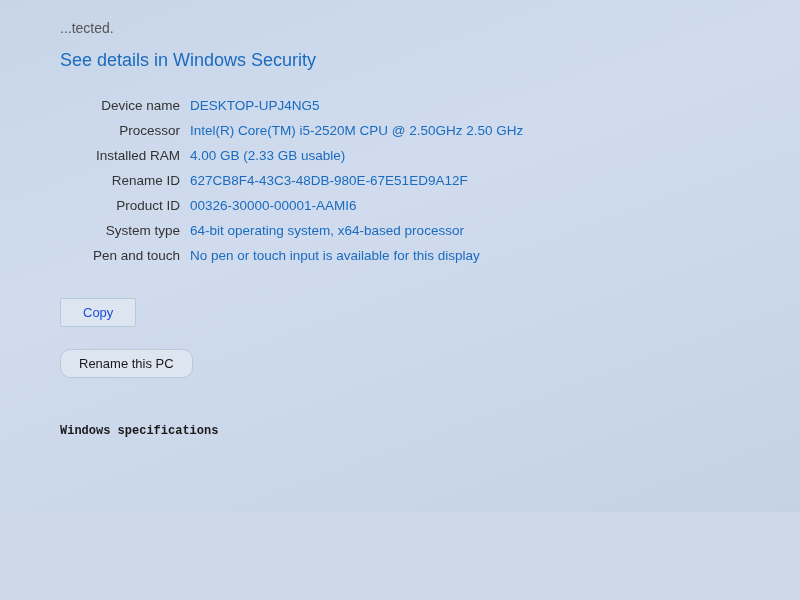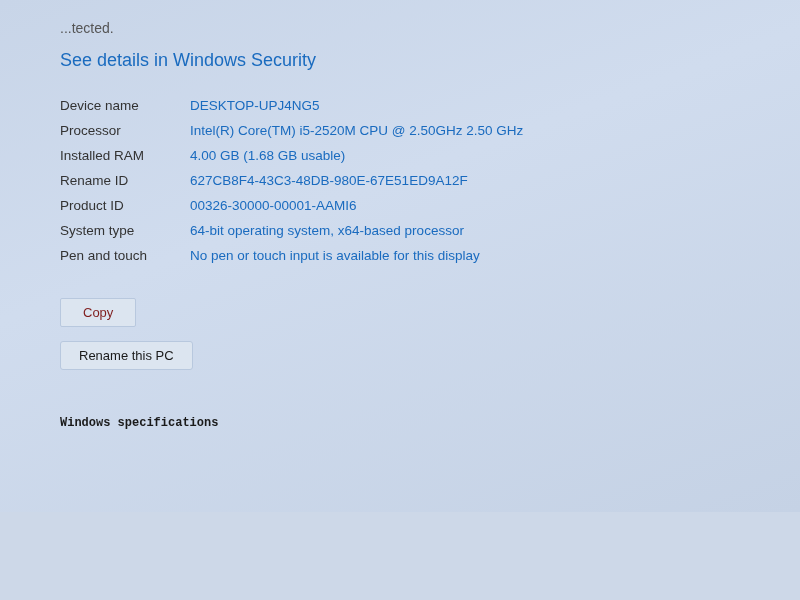--- a/index.html
+++ b/index.html
@@ -51,44 +51,45 @@
       padding: 5px 0;
       vertical-align: top;
       font-size: 13.5px;
     }
 
     .specs-table tr td:first-child {
       color: #333;
       width: 130px;
       font-weight: 400;
       padding-right: 10px;
+      text-align: right;
     }
 
     .specs-table tr td:last-child {
       color: #1a6bbf;
     }
 
     .copy-btn {
       display: inline-block;
       background: #dce5f0;
       border: 1px solid #b8c8de;
       border-radius: 2px;
       padding: 6px 22px;
       font-size: 13px;
-      color: #7f1d1d;
+      color: #1d4ed8;
       cursor: pointer;
       margin-top: 10px;
-      margin-bottom: 14px;
+      margin-bottom: 22px;
     }
 
     .rename-btn {
       display: inline-block;
       background: #dce5f0;
       border: 1px solid #b8c8de;
-      border-radius: 3px;
+      border-radius: 10px;
       padding: 6px 18px;
       font-size: 13px;
       color: #1a1a1a;
       cursor: pointer;
       margin-bottom: 20px;
     }
 
     .windows-spec-title {
       font-size: 12px;
       font-weight: 600;
@@ -120,21 +121,21 @@
     <tr>
           <td>Device name</td>
           <td>DESKTOP-UPJ4NG5</td>
         </tr>
         <tr>
           <td>Processor</td>
           <td>Intel(R) Core(TM) i5-2520M CPU @ 2.50GHz   2.50 GHz</td>
         </tr>
         <tr>
           <td>Installed RAM</td>
-          <td>4.00 GB (1.68 GB usable)</td>
+          <td>4.00 GB (2.33 GB usable)</td>
         </tr>
         <tr>
           <td>Rename ID</td>
           <td>627CB8F4-43C3-48DB-980E-67E51ED9A12F</td>
         </tr>
         <tr>
           <td>Product ID</td>
           <td>00326-30000-00001-AAMI6</td>
         </tr>
         <tr>

